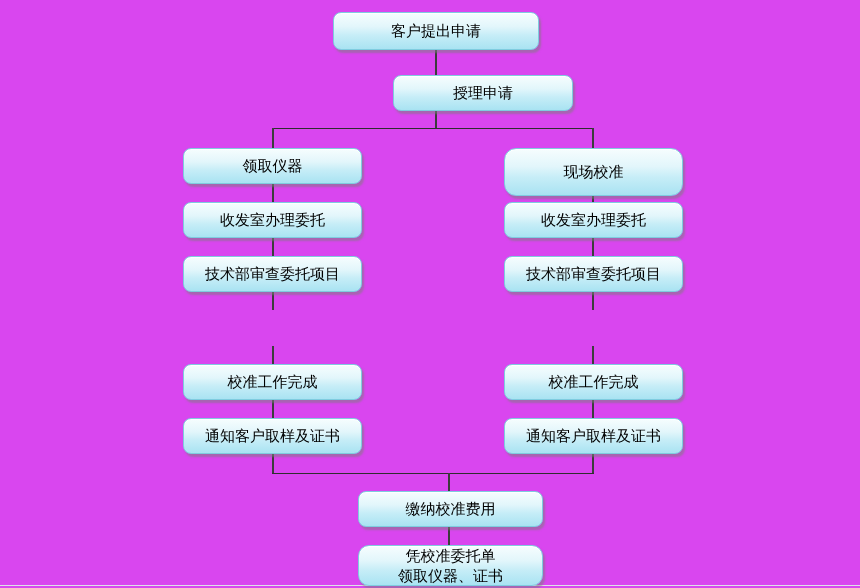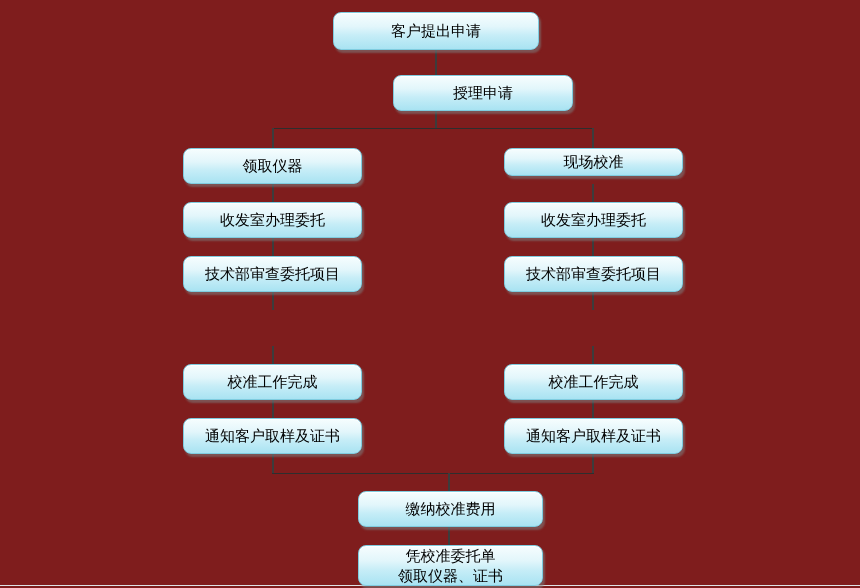--- a/index.html
+++ b/index.html
@@ -5,21 +5,21 @@
   html, body {
     margin: 0;
     padding: 0;
     background: #ffffff;
     font-family: "Liberation Sans", "DejaVu Sans", sans-serif;
   }
   #stage {
     position: relative;
     width: 860px;
     height: 588px;
-    background: #7f1d1d;
+    background: #d946ef;
     overflow: hidden;
   }
   .box {
     position: absolute;
     box-sizing: border-box;
     border: 1px solid #7fccdf;
     border-radius: 8px;
     background: linear-gradient(180deg, #f6fdfe 0%, #e2f6fb 38%, #c6edf7 62%, #a9e3f2 100%);
     box-shadow: 2px 3px 2px rgba(125,125,125,0.55), inset 0 1px 0 rgba(255,255,255,0.95);
     display: flex;
@@ -62,28 +62,28 @@
   <div class="box" style="left:333px; top:12px; width:206px; height:38px;">客户提出申请</div>
 
   <div class="box" style="left:347px; top:75px; width:180px; height:36px;margin-left:46px;">授理申请</div>
 
   <div class="box" style="left:183px; top:148px; width:179px; height:36px;">领取仪器</div>
   <div class="box" style="left:183px; top:202px; width:179px; height:36px;">收发室办理委托</div>
   <div class="box" style="left:183px; top:256px; width:179px; height:36px;">技术部审查委托项目</div>
   <div class="box" style="left:183px; top:364px; width:179px; height:36px;">校准工作完成</div>
   <div class="box" style="left:183px; top:418px; width:179px; height:36px;">通知客户取样及证书</div>
 
-  <div class="box" style="left:504px; top:148px; width:179px; height:28px;">现场校准</div>
+  <div class="box" style="left:504px; top:148px; width:179px; height:48px;border-radius:12px;">现场校准</div>
   <div class="box" style="left:504px; top:202px; width:179px; height:36px;">收发室办理委托</div>
   <div class="box" style="left:504px; top:256px; width:179px; height:36px;">技术部审查委托项目</div>
   <div class="box" style="left:504px; top:364px; width:179px; height:36px;">校准工作完成</div>
   <div class="box" style="left:504px; top:418px; width:179px; height:36px;">通知客户取样及证书</div>
 
   <div class="box" style="left:358px; top:491px; width:185px; height:36px;">缴纳校准费用</div>
-  <div class="box" style="left:358px; top:545px; width:185px; height:41px;">凭校准委托单
+  <div class="box" style="left:358px; top:545px; width:185px; height:41px;border-radius:11px;">凭校准委托单
 领取仪器、证书</div>
 
   <div class="vline" style="left:435px; top:50px; height:25px;"></div>
   <div class="vline" style="left:435px; top:111px; height:18px;"></div>
 
   <div class="hline" style="left:272px; top:128px; width:322px;"></div>
   <div class="vline" style="left:272px; top:128px; height:20px;"></div>
   <div class="vline" style="left:592px; top:128px; height:20px;"></div>
 
   <div class="vline" style="left:272px; top:184px; height:18px;"></div>

